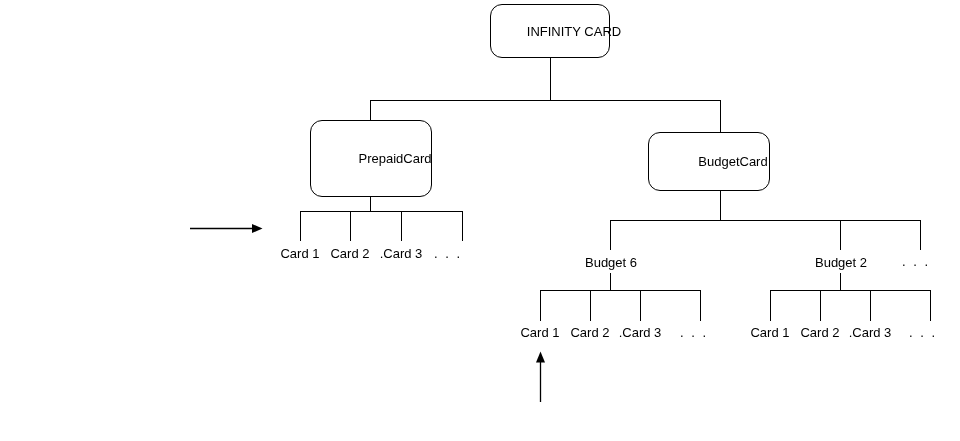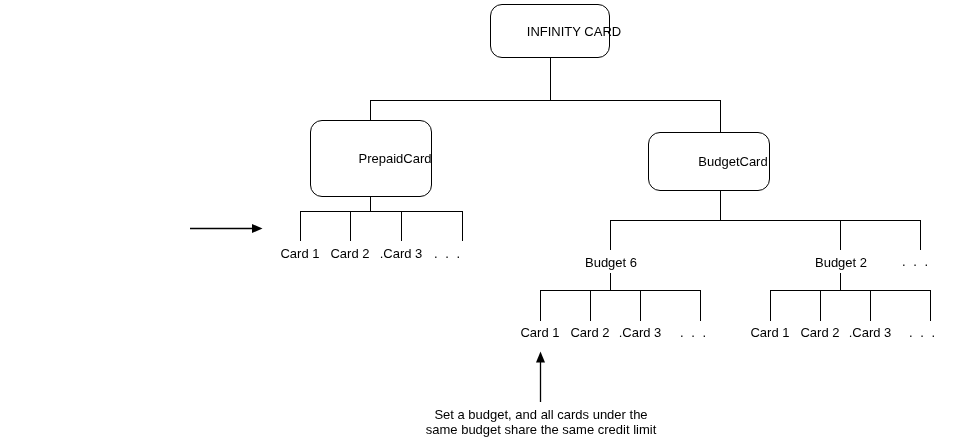--- a/index.html
+++ b/index.html
@@ -103,18 +103,14 @@
   <div class="leaf" style="left:590px; top:326px;">Card 2</div>
   <div class="leaf" style="left:640px; top:326px;">.Card 3</div>
   <div class="dots" style="left:694px; top:326px;">. . .</div>
 
   <div class="leaf" style="left:770px; top:326px;">Card 1</div>
   <div class="leaf" style="left:820px; top:326px;">Card 2</div>
   <div class="leaf" style="left:870px; top:326px;">.Card 3</div>
   <div class="dots" style="left:923px; top:326px;">. . .</div>
 
 
-  <div class="annotation" style="left:411px; top:407px; width:260px;">
-    <div>Set a budget, and all cards under the</div>
-    <div>same budget share the same credit limit</div>
-  </div>
 
 </div>
 
 </body></html>

